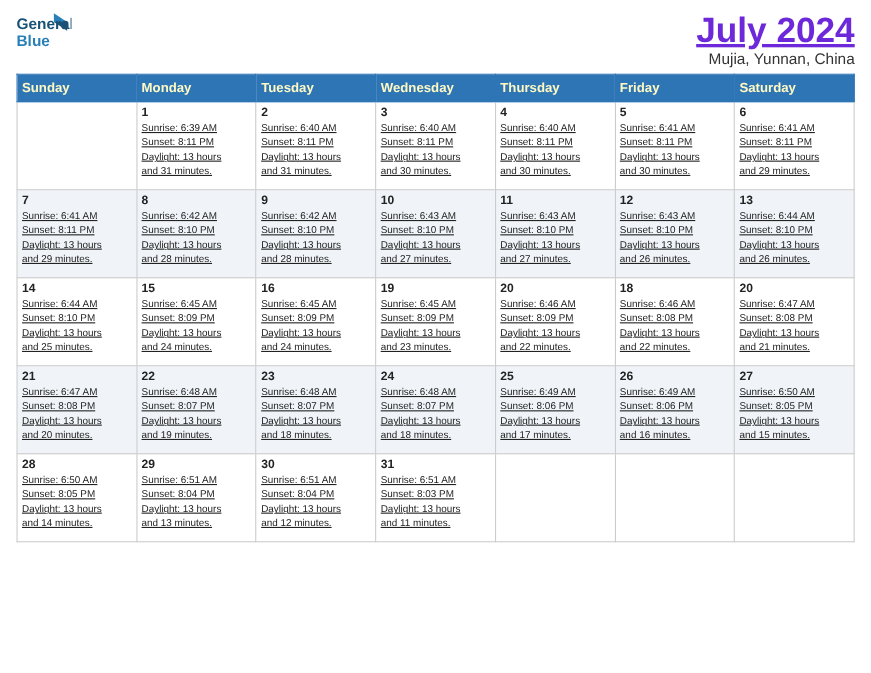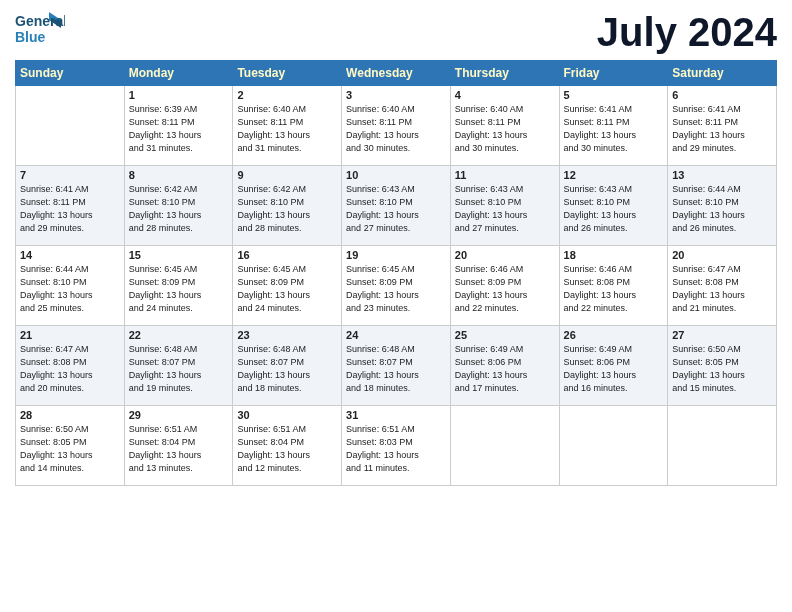--- a/index.html
+++ b/index.html
@@ -23,24 +23,25 @@
     }
     .logo {
       display: flex;
       align-items: center;
       gap: 4px;
     }
     .title-block {
       text-align: right;
     }
     .month-title {
-      font-size: 40px;
+      font-size: 32px;
       font-weight: bold;
-      color: #0f172a;
+      color: #6d28d9;
       line-height: 1.1;
+      text-decoration: underline;
     }
     .subtitle {
       font-size: 14px;
       color: #333;
     }
     table {
       width: 100%;
       border-collapse: collapse;
       table-layout: fixed;
     }
@@ -68,37 +69,39 @@
       background-color: #fff;
     }
     .day-number {
       font-weight: bold;
       font-size: 11px;
       margin-bottom: 2px;
     }
     .day-info {
       line-height: 1.45;
       font-size: 9px;
+      text-decoration: underline;
     }
   </style>
 </head>
 <body>
 
 <div class="page">
   <div class="header">
     <div class="logo">
         <svg width="50" height="38" viewBox="0 0 50 38">
           <polygon points="34,2 46,10 34,10" fill="#2980b9"></polygon>
           <polygon points="34,10 46,10 46,18" fill="#1a5276"></polygon>
           <text x="0" y="16" font-size="14" font-weight="bold" fill="#1a5276" font-family="Arial, sans-serif">General</text>
           <text x="0" y="32" font-size="14" font-weight="bold" fill="#2980b9" font-family="Arial, sans-serif">Blue</text>
         </svg>
       </div>
     <div class="title-block">
       <div class="month-title">July 2024</div>
+      <div class="subtitle">Mujia, Yunnan, China</div>
     </div>
   </div>
 
   <table>
     <thead>
       <tr>
       <th>Sunday</th>
           <th>Monday</th>
           <th>Tuesday</th>
           <th>Wednesday</th>

